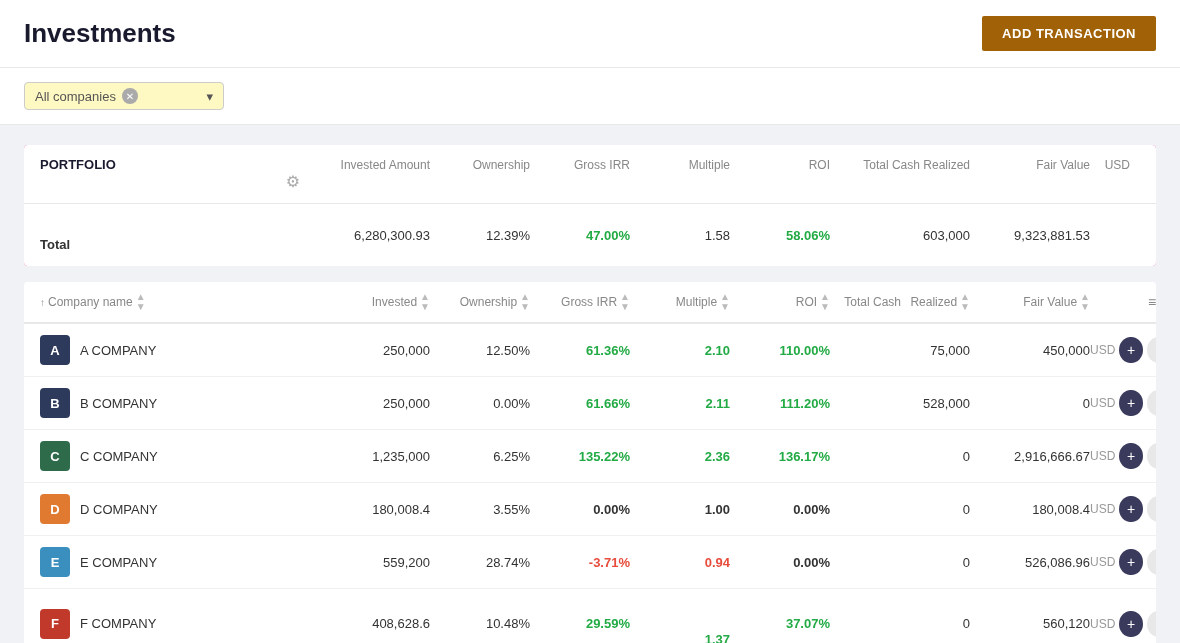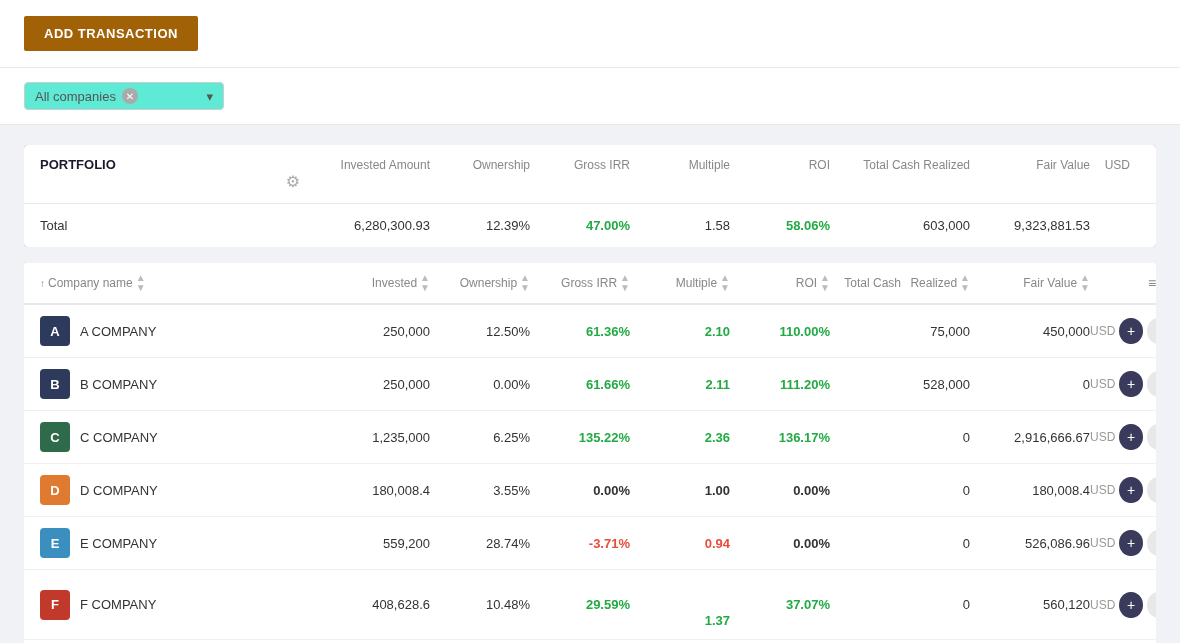--- a/index.html
+++ b/index.html
@@ -32,21 +32,21 @@
       padding: 14px 24px;
       border-bottom: 1px solid #e8e8e8;
     }
 
     .filter-tag {
       display: inline-flex;
       align-items: center;
       border: 1px solid #ccc;
       border-radius: 4px;
       padding: 5px 10px;
-      background: #5eead4;
+      background: #fef9c3;
       font-size: 13px;
       color: #555;
       cursor: pointer;
       gap: 6px;
       min-width: 200px;
       justify-content: space-between;
     }
     .filter-tag-left { display: flex; align-items: center; gap: 6px; }
     .filter-x {
       background: #aaa;
@@ -87,21 +87,21 @@
     .portfolio-header-cell:first-child { text-align: left; font-weight: 700; font-size: 13px; color: #1a1a2e; }
 
     .portfolio-total {
       display: grid;
       grid-template-columns: 260px 130px 100px 100px 100px 100px 140px 120px 40px;
       align-items: center;
       padding: 14px 16px;
       background: #fff;
     }
     .portfolio-total-cell { text-align: right; font-size: 13px; color: #333; }
-    .portfolio-total-cell:first-child { text-align: left; font-weight: 400; }
+    .portfolio-total-cell:first-child { text-align: left; font-weight: 700; margin-top: 19px; }
     .green { color: #22aa44; font-weight: 600; }
 
     .companies-card {
       background: #fff;
       border-radius: 4px;
       overflow: hidden;
     }
 
     .col-header-row {
       display: grid;
@@ -186,20 +186,21 @@
     }
 
     .settings-icon { color: #aaa; cursor: pointer; font-size: 16px; }
 
     .list-icon { color: #888; cursor: pointer; font-size: 14px; }
   </style>
 </head>
 <body>
 
 <div class="header-bar">
+  <h1 class="page-title">Investments</h1>
   <button class="add-btn">ADD TRANSACTION</button>
 </div>
 
 <div class="filter-bar">
   <div class="filter-tag">
     <div class="filter-tag-left">
       <span>All companies</span>
       <span class="filter-x">✕</span>
     </div>
     <span>▾</span>

